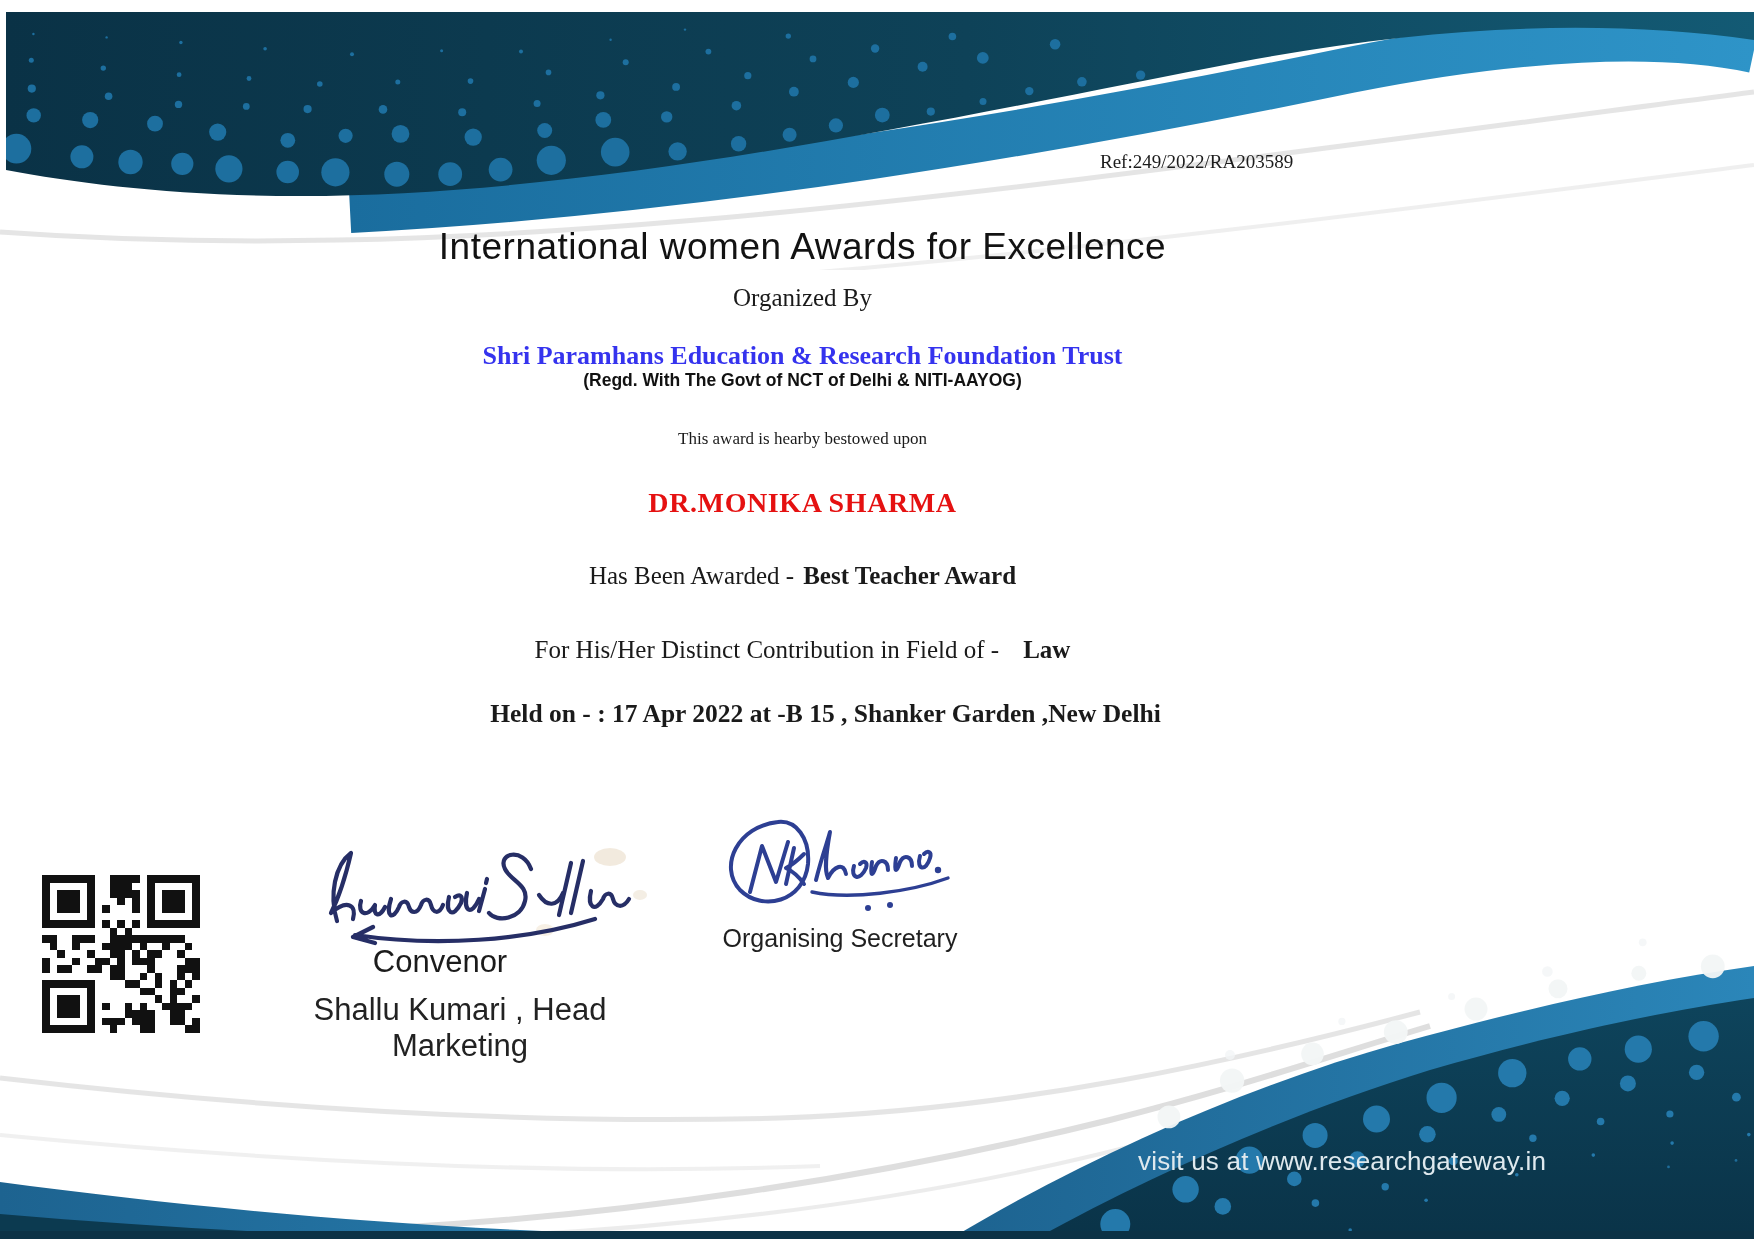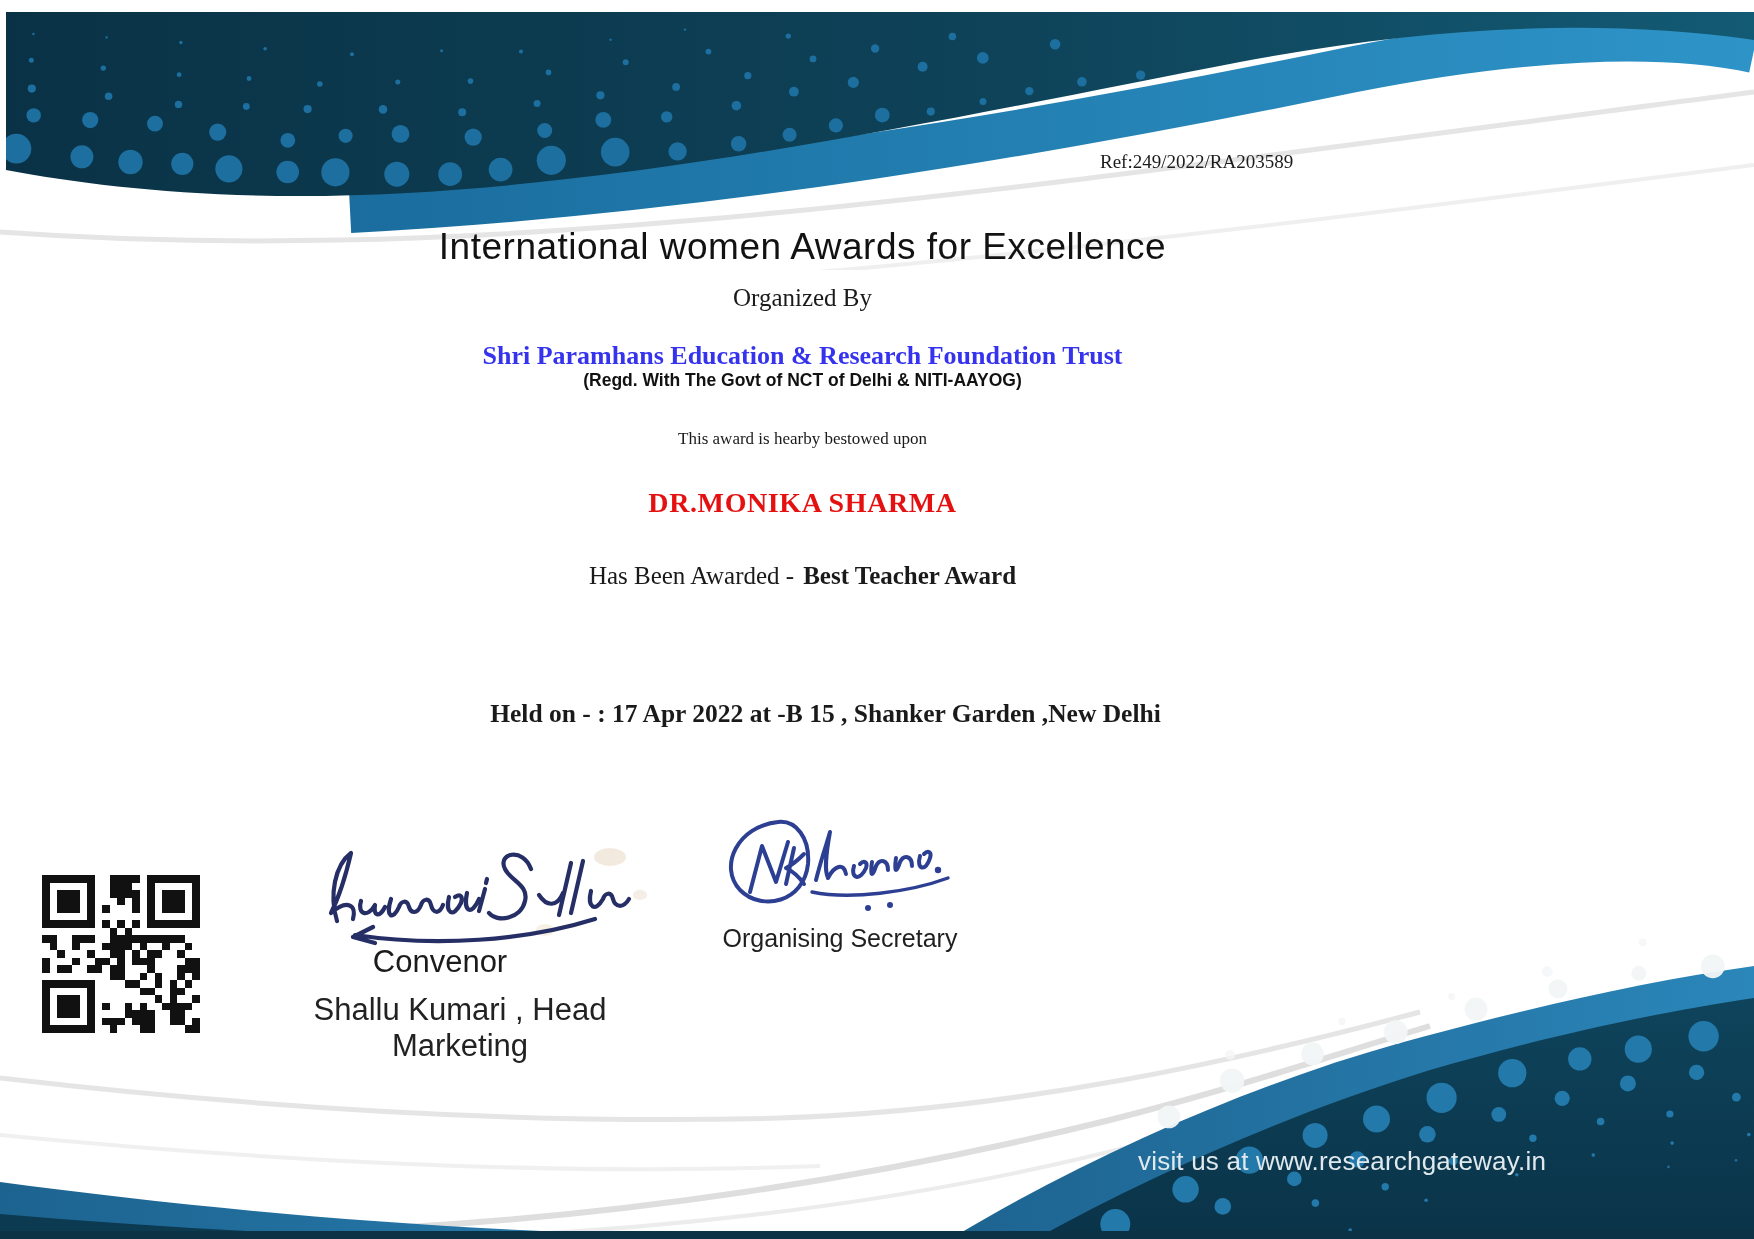--- a/index.html
+++ b/index.html
@@ -240,20 +240,23 @@
 
   <div class="stack">
     <div class="line title">International women Awards for Excellence</div>
     <div class="line orgby">Organized By</div>
     <div class="line orgname">Shri Paramhans Education &amp; Research Foundation Trust</div>
     <div class="line regd">(Regd. With The Govt of NCT of Delhi &amp; NITI-AAYOG)</div>
     <div class="line bestow">This award is hearby bestowed upon</div>
     <div class="line recipient">DR.MONIKA SHARMA</div>
     <div class="line awarded">
       <span>Has Been Awarded -</span><span class="b sp">Best Teacher Award</span>
+    </div>
+    <div class="line field">
+      <span>For His/Her Distinct Contribution in Field of -</span><span class="b sp2">Law</span>
     </div>
     <div class="line held">Held on - : 17 Apr 2022 at -B 15 , Shanker Garden ,New Delhi</div>
   </div>
 
   <svg class="sig sig1" viewBox="0 0 400 120">
     <ellipse cx="315" cy="22" rx="16" ry="9" fill="#e7d9c3" opacity=".55"></ellipse>
     <ellipse cx="345" cy="60" rx="7" ry="5" fill="#e7d9c3" opacity=".45"></ellipse>
     <ellipse cx="250" cy="95" rx="9" ry="6" fill="#ead9bd" opacity=".4"></ellipse>
     <g stroke="#262e66" stroke-width="4.2" fill="none" stroke-linecap="round" stroke-linejoin="round">
       <path d="M42,86 C34,60 40,30 56,18 C50,44 42,66 36,78 C52,64 62,70 58,84"></path>

